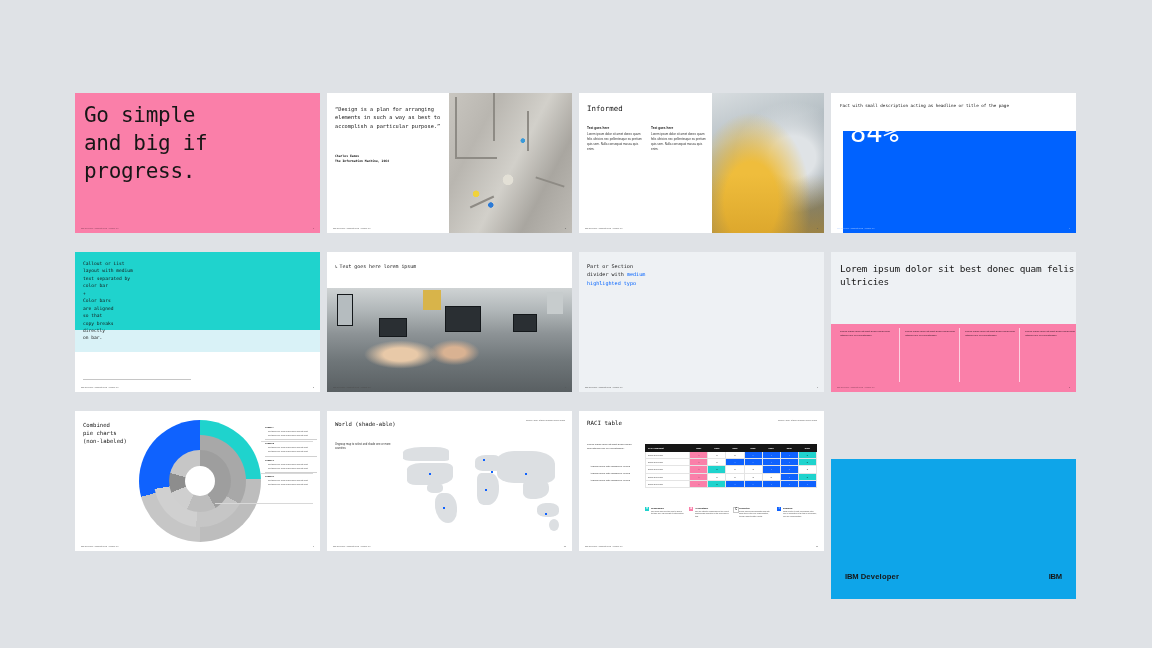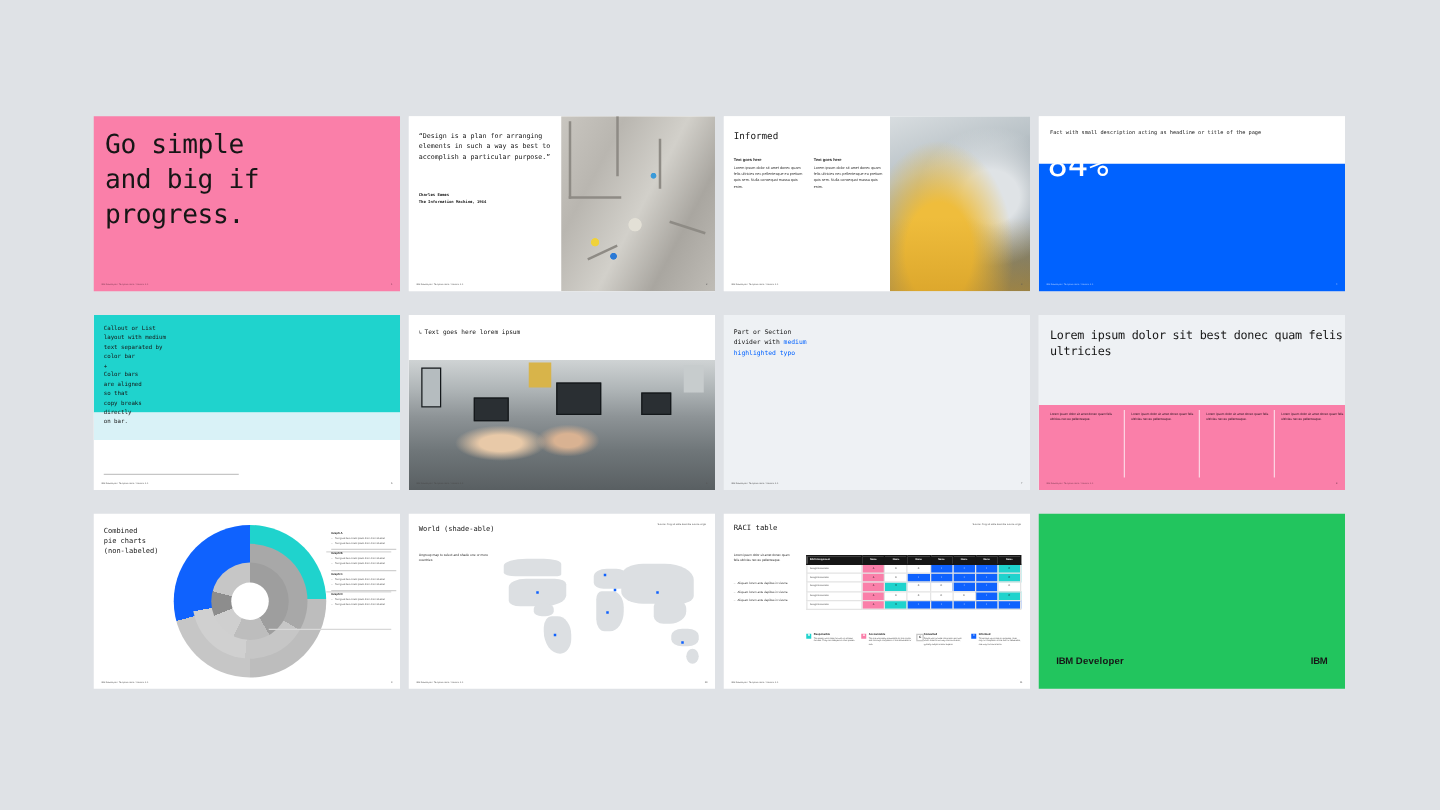--- a/index.html
+++ b/index.html
@@ -68,21 +68,21 @@
     background:
       linear-gradient(180deg,rgba(0,0,0,0) 58%,rgba(206,150,32,.55) 100%),
       radial-gradient(ellipse at 35% 78%,#efbd3c 0 26%,transparent 58%),
       radial-gradient(ellipse at 72% 46%,#dfe3e6 0 20%,transparent 52%),
       linear-gradient(160deg,#d8dde0 0%,#b9c2c7 30%,#7d8a93 58%,#5d6a72 100%);
   }
 
   
   .s4 .top{position:absolute;left:0;top:0;width:245px;height:38px;background:#fff;}
   .s4 .desc{position:absolute;left:9px;top:10px;font-size:4.2px;line-height:1.62;color:#161616;}
-  .s4 .fill{position:absolute;left:0;top:38px;width:245px;height:114px;background:#0062ff;text-align:right;}
+  .s4 .fill{position:absolute;left:12px;top:38px;width:245px;height:114px;background:#0062ff;text-align:right;}
   .s4 .big{position:absolute;left:7px;top:-12px;margin:0;font-size:27px;line-height:1;color:#fff;font-weight:400;}
   .s4 .footnote{color:#bcd5ff;}
   .s4 .pagenum{color:#bcd5ff;}
 
   
   .s5 .band1{position:absolute;left:0;top:0;width:245px;height:78px;background:#1fd3cd;}
   .s5 .band2{position:absolute;left:0;top:78px;width:245px;height:22px;background:#d9f2f7;}
   .s5 .txt{position:absolute;left:8px;top:8px;font-size:4.6px;line-height:1.62;color:#161616;}
   .s5 .rule{position:absolute;left:8px;bottom:13px;width:108px;height:.5px;background:#c6c6c6;}
 
@@ -147,21 +147,21 @@
   .s11 td.A{background:#fa7fa9;}
   .s11 td.C{background:#fff;}
   .s11 td.I{background:#0f62fe;color:#fff;}
   .s11 .keys{position:absolute;left:66px;top:96px;width:172px;display:flex;gap:4px;}
   .s11 .key{width:40px;position:relative;padding-left:6px;}
   .s11 .kbox{position:absolute;left:0;top:0;width:4.4px;height:4.4px;font-size:2.6px;color:#fff;text-align:center;line-height:4.4px;font-weight:bold;}
   .s11 .ktitle{font-size:2.2px;font-weight:bold;color:#161616;}
   .s11 .kbody{font-size:1.7px;line-height:1.45;color:#4a4a4a;margin-top:1px;}
 
   
-  .s12{background:#22c55e;}
+  .s12{background:#0ea5e9;margin-top:48px;}
   .s12 .brand{position:absolute;left:14px;bottom:18px;font-size:7.6px;color:#161616;letter-spacing:.2px;}
   .s12 .brand b{font-weight:bold;}
   .s12 .brand span.ibm{font-weight:bold;letter-spacing:-.2px;}
   .s12 .logo{position:absolute;right:14px;bottom:18px;font-size:7.6px;font-weight:bold;color:#161616;letter-spacing:-.2px;}
 </style>
 </head>
 <body>
 
 <div class="grid">
 

